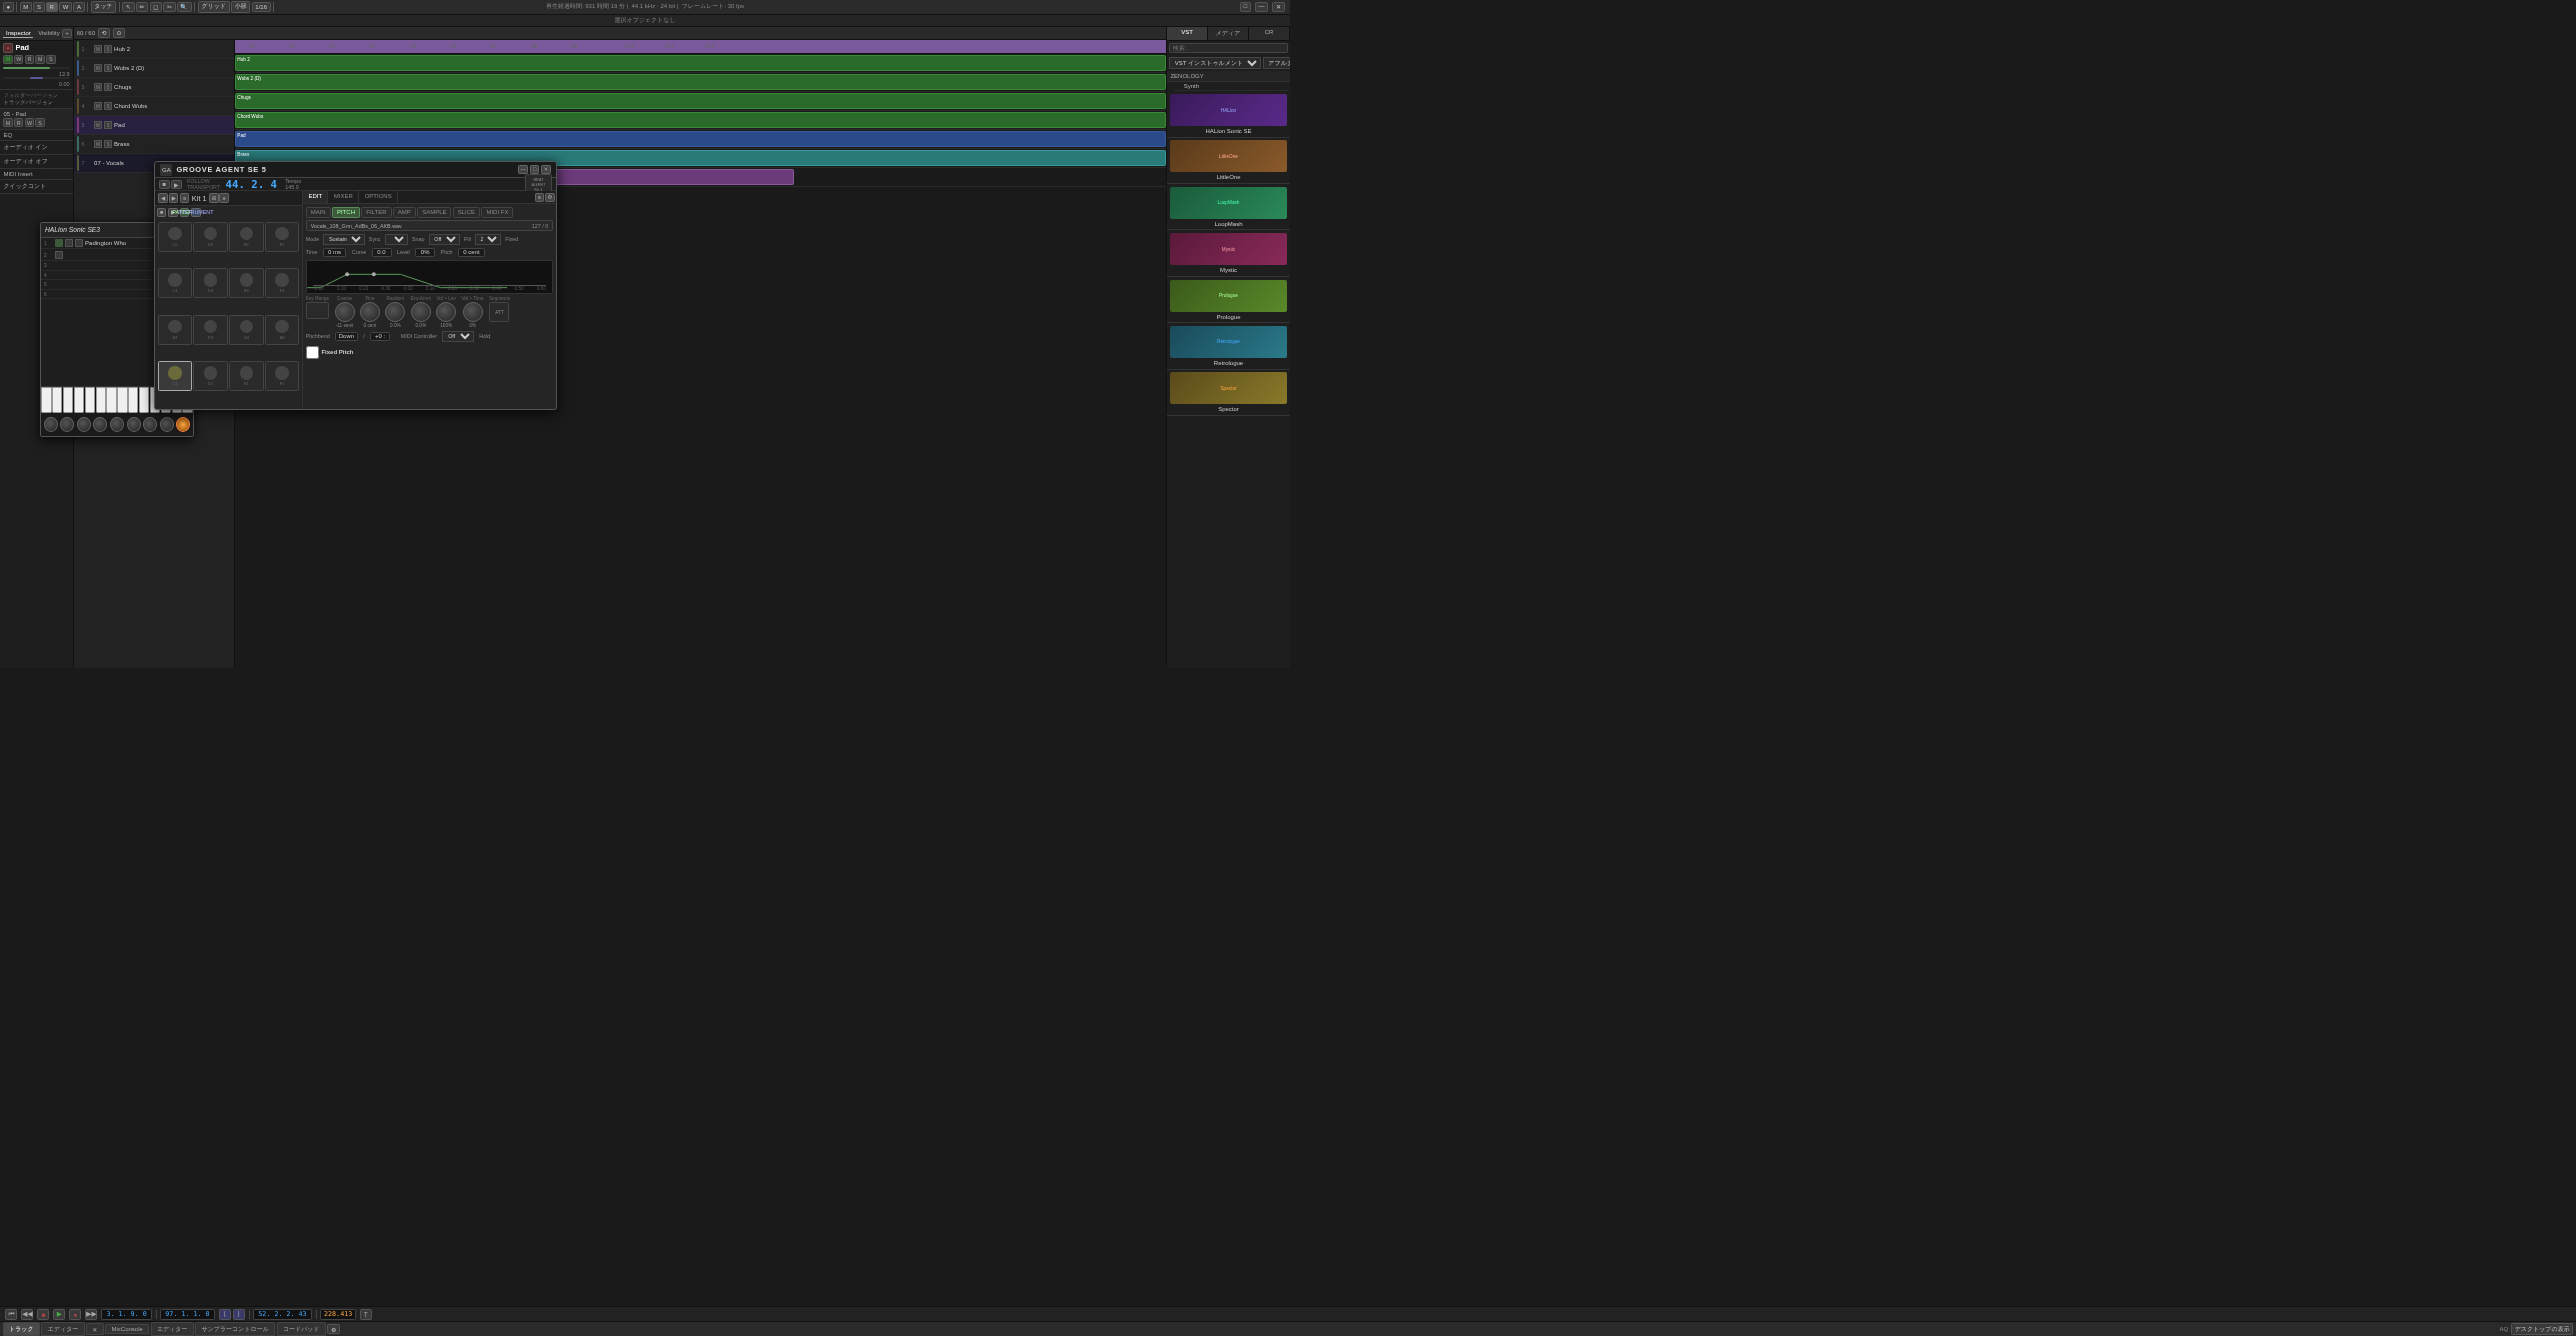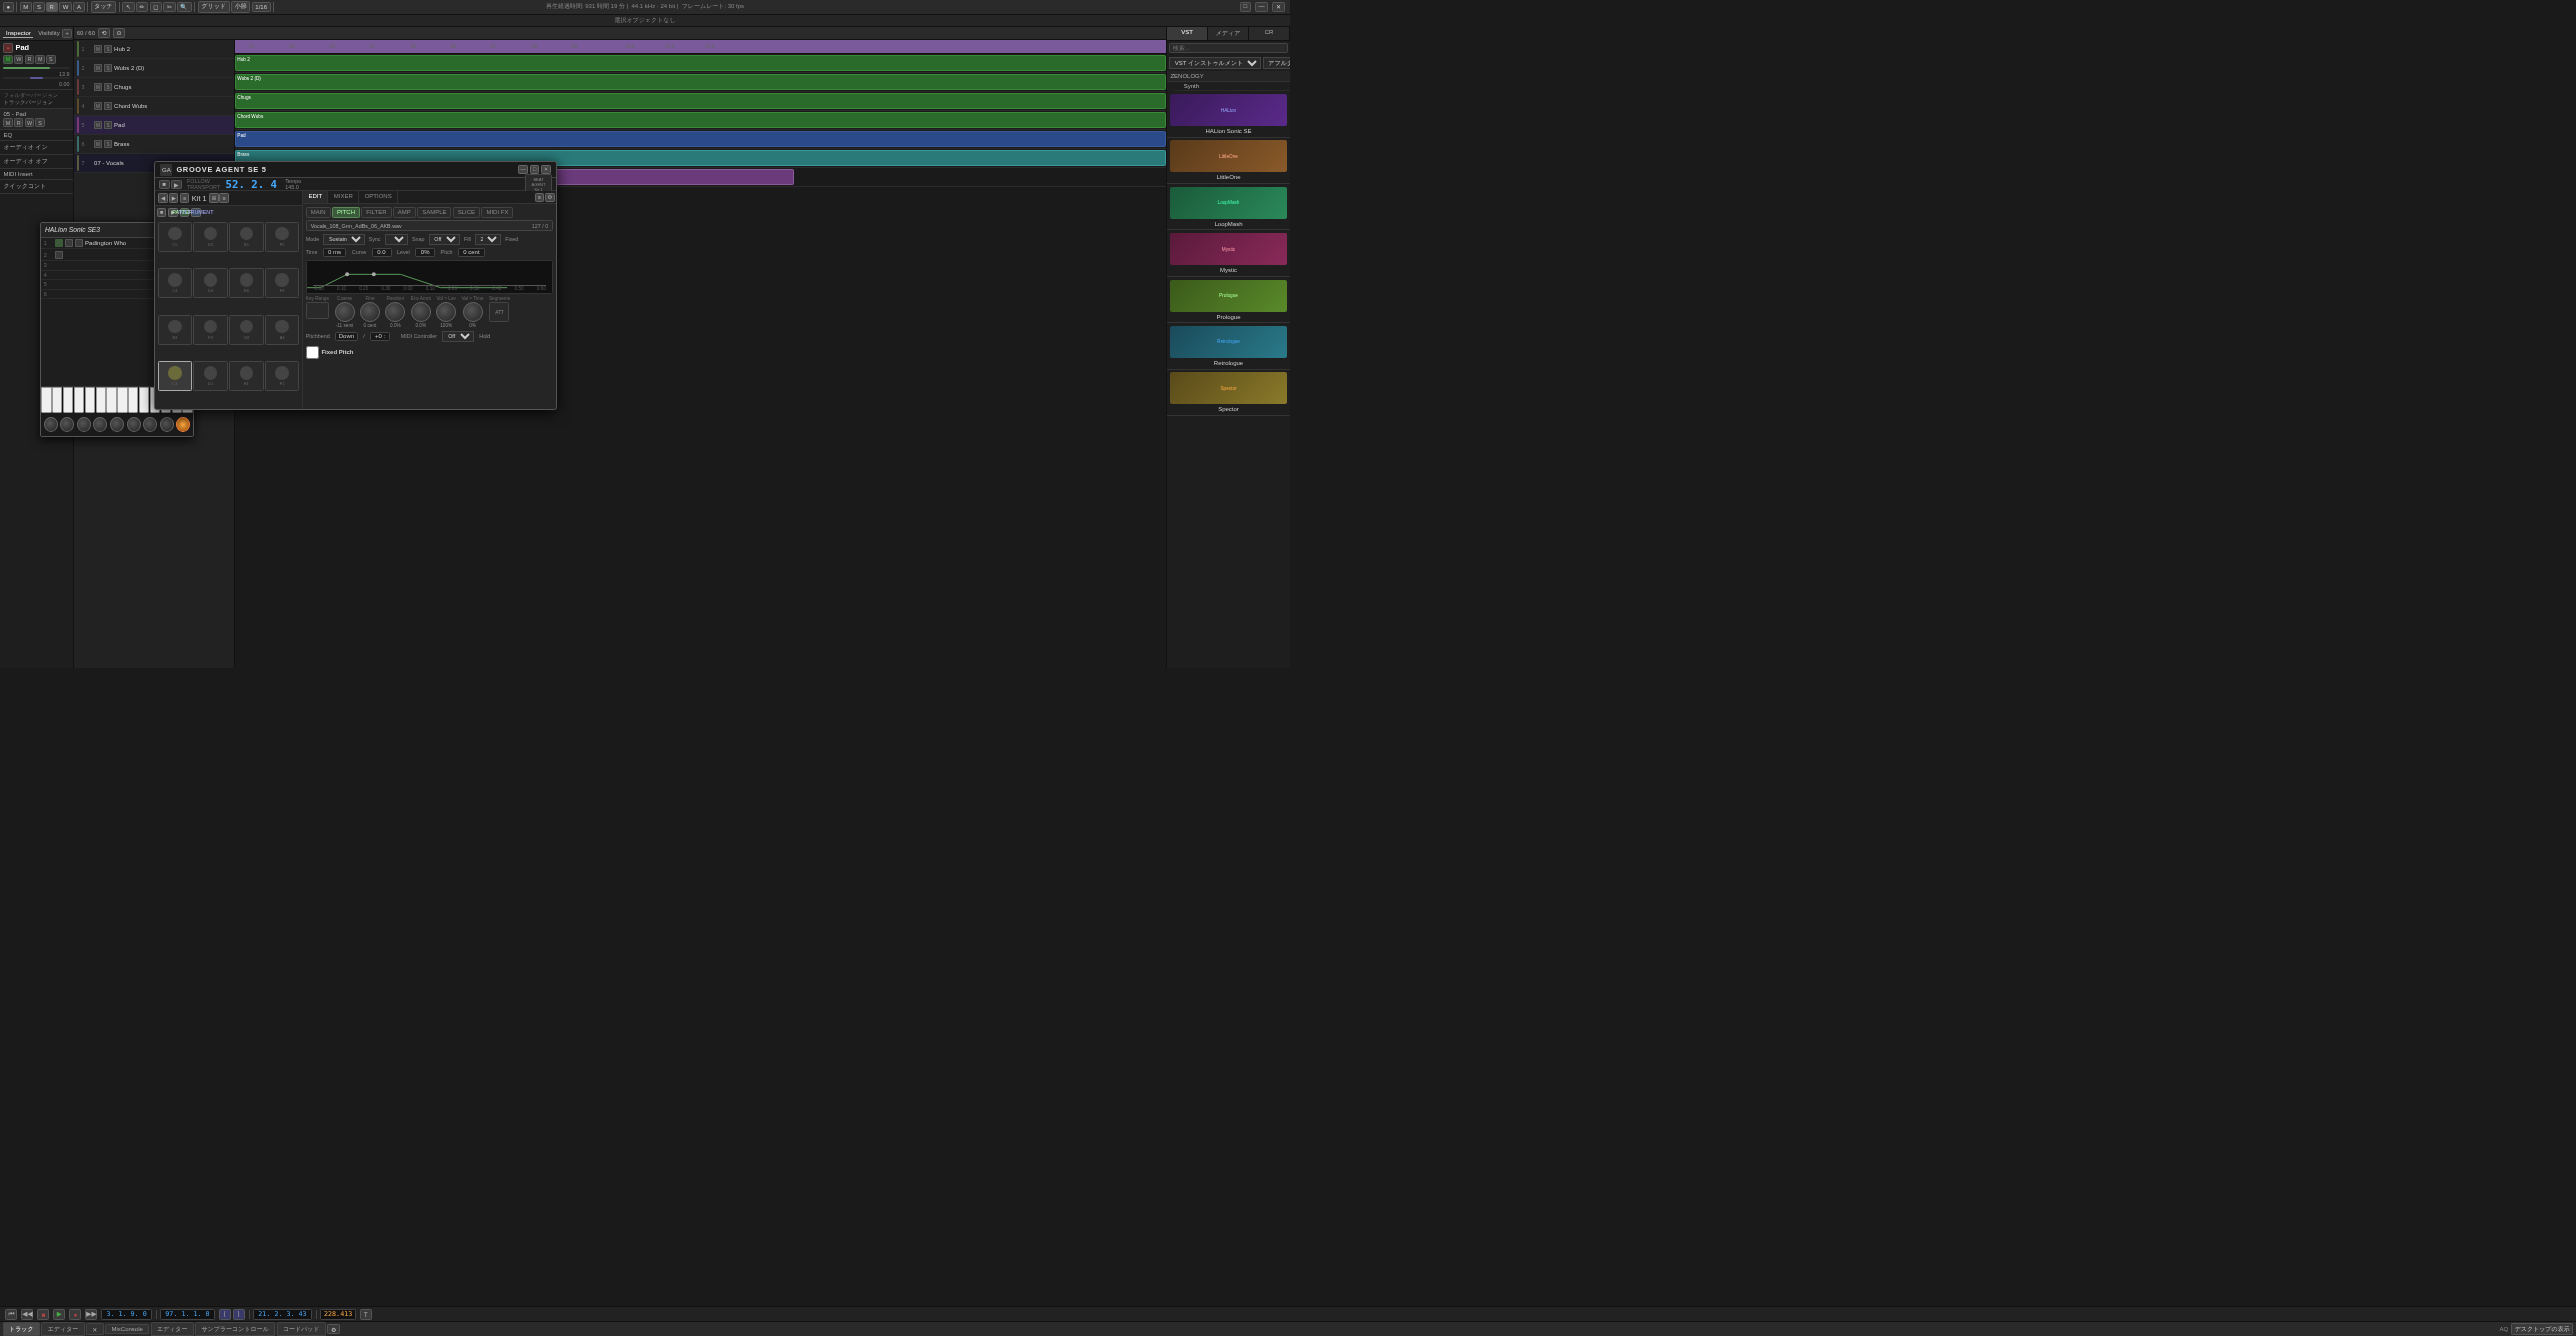--- a/index.html
+++ b/index.html
@@ -1001,21 +1001,21 @@
       <div class="ga-btn">✕</div>
     </div>
   </div>
 
   <div class="ga-transport">
     <div style="display:flex;gap:1.3px;align-items:center;">
       <div class="ga-transport-btn">■</div>
       <div class="ga-transport-btn">▶</div>
     </div>
     <div style="font-size:5.4px;color:#666;margin:0 2.7px;">FOLLOW<br>TRANSPORT</div>
-    <div style="font-size:10.7px;color:#4af;font-family:monospace;font-weight:bold;">52. 2. 4</div>
+    <div style="font-size:10.7px;color:#4af;font-family:monospace;font-weight:bold;">44. 2. 4</div>
     <div style="margin-left:5.4px;font-size:5.4px;color:#888;">Tempo<br><span>145.0</span></div>
     <div style="margin-left:auto;display:flex;align-items:center;gap:2.7px;">
       <div style="width:27px;height:20px;background:#2a2a2a;border:0.7px solid #444;border-radius:1.3px;display:flex;align-items:center;justify-content:center;">
         <div style="font-size:4px;color:#888;text-align:center;">BEAT<br>AGENT<br>Kit 1</div>
       </div>
     </div>
   </div>
 
   <div class="ga-main">
 
@@ -1341,21 +1341,21 @@
   <div class="transport-btn" style="color:#a44;">●</div>
   <div class="transport-btn">▶▶</div>
   <div class="transport-display">3. 1. 9. 0</div>
   <div style="width:0.7px;height:9.4px;background:#444;"></div>
   <div class="transport-display">97. 1. 1. 0</div>
   <div style="display:flex;gap:2px;align-items:center;">
     <div class="transport-btn" style="background:#3a3a6a;">⟨</div>
     <div class="transport-btn" style="background:#3a3a6a;">⟩</div>
   </div>
   <div style="width:0.7px;height:9.4px;background:#444;"></div>
-  <div class="transport-display">21. 2. 3. 43</div>
+  <div class="transport-display">52. 2. 2. 43</div>
   <div style="width:0.7px;height:9.4px;background:#444;"></div>
   <div class="transport-tempo">228.413</div>
   <div class="transport-btn">T</div>
 </div>
 
 <div class="bottom-tabs">
   <div class="bottom-tab active">トラック</div>
   <div class="bottom-tab">エディター</div>
   <div class="bottom-tab">✕</div>
   <div class="bottom-tab">MixConsole</div>

